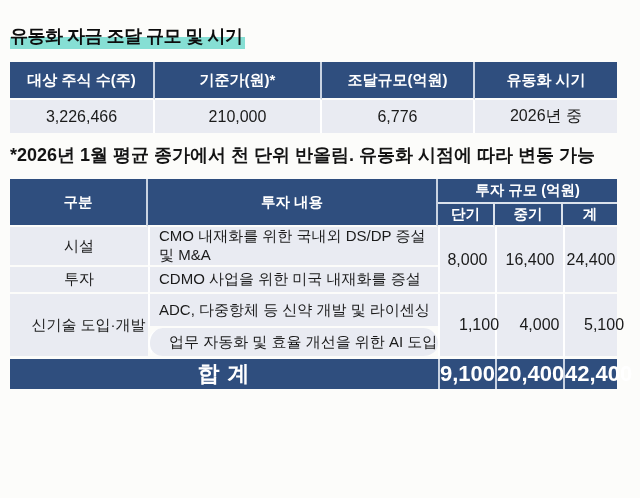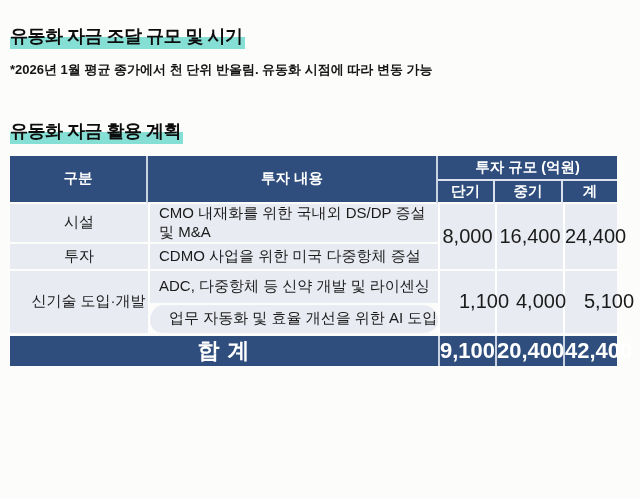--- a/index.html
+++ b/index.html
@@ -41,63 +41,84 @@
     border-bottom:2px solid #fcfcfa;
   }
   .t1 th.sep{border-right:2px solid #c9d3e2;}
   .t1 td{
     height:33px;font-size:16px;text-align:center;
   }
   .t1 td.sep{border-right:2px solid #ffffff;}
 
   .footnote{
     margin:9px 0 0 0;
-    font-size:13px;
+    font-size:18px;
     font-weight:700;
     line-height:1.5;
     color:#141414;
   }
 
   
   .t2{margin-top:10px;}
   .t2 th{font-size:14.5px;font-weight:700;text-align:center;}
   .t2 th.rowspan2{border-right:2px solid #c9d3e2;border-bottom:2px solid #fcfcfa;}
   .t2 th.group{height:23px;border-bottom:2px solid #dbe2ec;margin-top:32px;}
   .t2 th.sub{height:21px;border-bottom:2px solid #fcfcfa;}
   .t2 th.sub-sep{border-right:2px solid #dbe2ec;}
 
   .t2 td{font-size:15px;}
   .t2 td.cat{width:138px;text-align:center;}
   .t2 td.detail{text-align:left;padding-left:9px;border-left:2px solid #ffffff;}
-  .t2 td.num{text-align:center;font-size:20px;border-left:2px solid #ffffff;}
+  .t2 td.num{text-align:center;font-size:16px;border-left:2px solid #ffffff;}
   .t2 tr.r1 td{height:25px;}
   .t2 tr.r2 td{height:25px;}
   .t2 tr.r3 td{height:32px;}
   .t2 tr.r4 td{height:28px;border-radius:15px;}
   .t2 td.rule-b{border-bottom:2px solid #fcfcfa;}
   .t2 td.rule-b3{border-bottom:3px solid #fcfcfa;padding-left:19px;}
 
   .t2 tr.total td{height:28px;font-weight:700;font-size:22px;}
   .t2 tr.total td.label{text-align:center;letter-spacing:1px;}
   .t2 tr.total td.num{border-left:2px solid #c9d3e2;}
 </style>
 </head>
 <body>
 
 <div class="page">
 
   <section>
     <h2 class="sec-title title-1"><span class="hl">유동화 자금 조달 규모 및 시기</span></h2>
 
+    <table class="t1">
+      <colgroup>
+        <col style="width:145px">
+          <col style="width:167px">
+          <col style="width:153px">
+          <col style="width:142px">
+      </colgroup>
+      <tbody>
+          <tr>
+        <th class="navy sep">대상 주식 수(주)</th>
+        <th class="navy sep">기준가(원)*</th>
+        <th class="navy sep">조달규모(억원)</th>
+        <th class="navy">유동화 시기</th>
+      </tr>
+      <tr>
+        <td class="lite sep">3,226,466</td>
+        <td class="lite sep">210,000</td>
+        <td class="lite sep">6,776</td>
+        <td class="lite">2026년 중</td>
+      </tr>
+    </tbody>
+      </table>
 
     <p class="footnote">*2026년 1월 평균 종가에서 천 단위 반올림. 유동화 시점에 따라 변동 가능</p>
   </section>
 
   <section>
-    <h2 class="sec-title title-2"><span class="hl">유동화 자금 활용 계획</span></h2>
 
     <table class="t2">
       <colgroup>
         <col style="width:138px">
           <col style="width:290px">
           <col style="width:57px">
           <col style="width:68px">
           <col style="width:54px">
       </colgroup>
 
@@ -115,21 +136,21 @@
 
       <tr class="r1">
         <td class="lite cat rule-b">시설</td>
         <td class="lite detail rule-b">CMO 내재화를 위한 국내외 DS/DP 증설 및 M&amp;A</td>
         <td class="lite num rule-b" rowspan="2">8,000</td>
         <td class="lite num rule-b" rowspan="2">16,400</td>
         <td class="lite num rule-b" rowspan="2">24,400</td>
       </tr>
       <tr class="r2">
         <td class="lite cat rule-b">투자</td>
-        <td class="lite detail rule-b">CDMO 사업을 위한 미국 다중항체 증설</td>
+        <td class="lite detail rule-b">CDMO 사업을 위한 미국 내재화를 증설</td>
       </tr>
 
       <tr class="r3">
         <td class="lite cat rule-b3" rowspan="2">신기술 도입·개발</td>
         <td class="lite detail rule-b">ADC, 다중항체 등 신약 개발 및 라이센싱</td>
         <td class="lite num rule-b3" rowspan="2">1,100</td>
         <td class="lite num rule-b3" rowspan="2">4,000</td>
         <td class="lite num rule-b3" rowspan="2">5,100</td>
       </tr>
       <tr class="r4">

